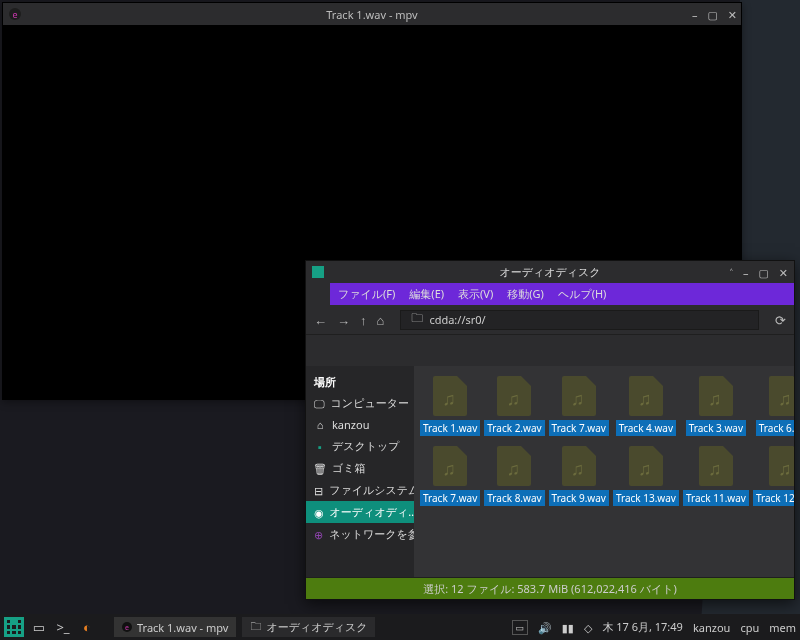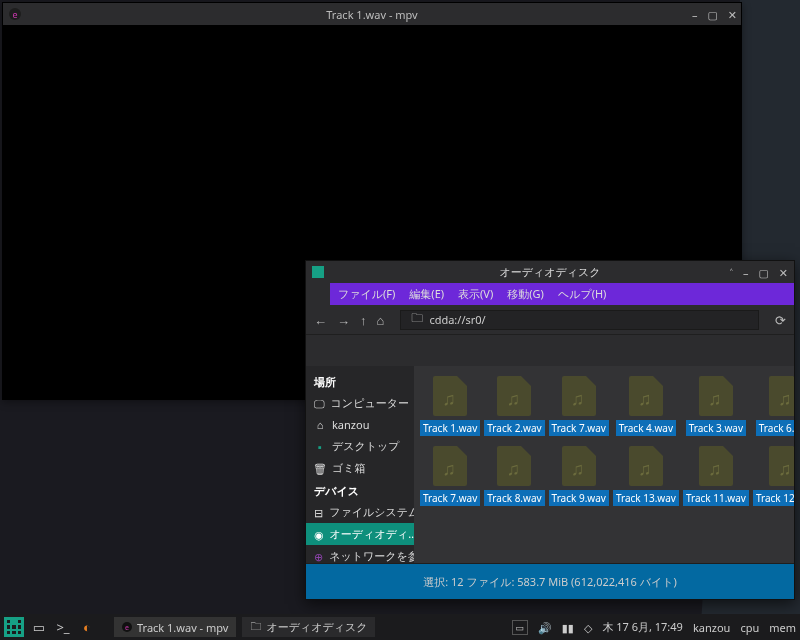--- a/index.html
+++ b/index.html
@@ -41,21 +41,21 @@
   .sb-item .ic { width:12px; height:12px; display:inline-flex; align-items:center; justify-content:center; font-size:11px;}
 
   .content { flex:1; background:#333335; position:relative; overflow:hidden; }
   .grid { padding:10px 6px; display:grid; grid-template-columns:repeat(6,1fr); gap:10px 4px; }
   .file { display:flex; flex-direction:column; align-items:center; gap:4px; cursor:pointer;}
   .file-ico { width:34px; height:40px; background:#4a4a2d; position:relative; border-radius:2px;}
   .file-ico::before{ content:""; position:absolute; right:0; top:0; border-style:solid; border-width:0 10px 10px 0; border-color:transparent #333335 transparent transparent;}
   .note { position:absolute; left:9px; top:10px; font-size:18px; color:#6b6b3d; }
   .file-lbl { background:#0d6fb8; color:#fff; padding:1px 3px; font-size:10px; white-space:nowrap; }
 
-  .statusbar { height:36px; background:#0369a1; color:#ccc; font-size:11px; display:flex; align-items:center; justify-content:center; border-top:1px solid #1f1f1f;}
+  .statusbar { height:22px; background:#4d7c0f; color:#ccc; font-size:11px; display:flex; align-items:center; justify-content:center; border-top:1px solid #1f1f1f;}
 
   
   .taskbar { position:absolute; left:0; right:0; bottom:0; height:26px; background:#1b1b1d; display:flex; align-items:center; padding:0 4px; gap:4px; color:#ccc; font-size:11px; }
   .tb-left { display:flex; align-items:center; gap:6px; }
   .manjaro { width:20px; height:20px; background:#16a085; display:grid; grid-template-columns:1fr 1fr 1fr; grid-template-rows:1fr 1fr 1fr; gap:2px; padding:3px;}
   .manjaro i{ background:#1b1b1d; }
   .manjaro i:nth-child(2){ background:#16a085;}
   .tb-ic { width:18px; text-align:center; cursor:pointer; font-size:13px;}
   .task-btn { display:flex; align-items:center; gap:5px; background:#2a2a2c; height:20px; padding:0 8px; cursor:pointer; font-size:11px;}
   .task-btn.active{ background:#333; }
@@ -122,21 +122,20 @@
           <span>kanzou</span>
         </div>
       <div class="sb-item">
           <span class="ic" style="color:#16a085">▪</span>
           <span>デスクトップ</span>
         </div>
       <div class="sb-item">
           <span class="ic">🗑</span>
           <span>ゴミ箱</span>
         </div>
-      <div class="sb-head">デバイス</div>
       <div class="sb-item">
           <span class="ic">⊟</span>
           <span>ファイルシステム</span>
         </div>
       <div class="sb-item active">
           <span class="ic">◉</span>
           <span>オーディオディ…</span>
         </div>
       <div class="sb-item">
           <span class="ic" style="color:#8e44ad">⊕</span>

